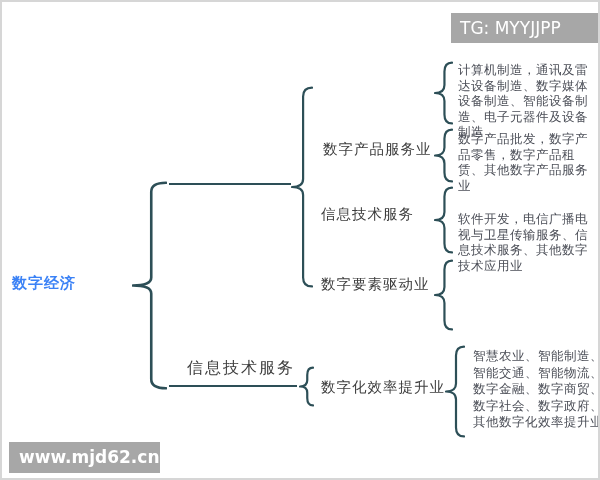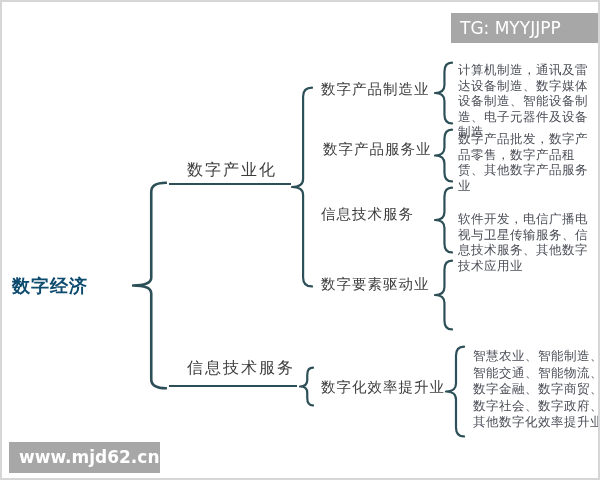--- a/index.html
+++ b/index.html
@@ -7,21 +7,21 @@
     position:relative;width:600px;height:480px;background:#ffffff;
     border:2px solid #d6d6d6;box-sizing:border-box;overflow:hidden;
     font-family:"DejaVu Sans","Liberation Sans",sans-serif;
   }
   .abs{position:absolute;}
   .wm{
     background:#a7a7a7;color:#ffffff;font-size:17px;line-height:30px;
     white-space:nowrap;overflow:hidden;
   }
   .root-label{
-    font-size:18px;font-weight:bold;color:#0c4a6e;letter-spacing:1px;white-space:nowrap;
+    font-size:15px;font-weight:bold;color:#3b82f6;letter-spacing:1px;white-space:nowrap;
   }
   .branch-label{
     font-size:16px;color:#3d3d3d;letter-spacing:2px;white-space:nowrap;
   }
   .underline{height:2px;background:#2d4f57;}
   .cat-label{
     font-size:14.5px;color:#3d3d3d;letter-spacing:1px;white-space:nowrap;
   }
   .leaf-text{
     font-size:12.5px;line-height:15.5px;color:#4b4e57;letter-spacing:0.5px;
@@ -38,37 +38,35 @@
   <div class="abs wm" style="left:449px;top:11px;width:147px;height:30px;padding-left:9px;">TG: MYYJJPP</div>
   <div class="abs wm" style="left:7px;top:440px;width:141px;height:31px;line-height:31px;padding-left:10px;font-weight:bold;">www.mjd62.cn</div>
 
   <div class="abs root-label" style="left:10px;top:272px;">数字经济</div>
   <div class="abs brace" style="left:130px;top:179px;width:35px;height:209px;">
       <svg width="35" height="209" viewBox="0 0 35 209">
         <path d="M 34 1.8 Q 19.25 1.8 19.25 10.8 L 19.25 96.5 Q 19.25 104.5 1 104.5 Q 19.25 104.5 19.25 112.5 L 19.25 198.2 Q 19.25 207.2 34 207.2" fill="none" stroke="#2d4f57" stroke-width="2.6" stroke-linecap="round" stroke-linejoin="round"></path>
       </svg>
     </div>
 
-  <div class="abs branch-label" style="left:185px;top:158px;">数字产业化</div>
   <div class="abs underline" style="left:167px;top:181px;width:122px;"></div>
   <div class="abs brace" style="left:289px;top:84px;width:22px;height:202px;">
       <svg width="22" height="202" viewBox="0 0 22 202">
         <path d="M 21 1.6 Q 12.100000000000001 1.6 12.100000000000001 10.6 L 12.100000000000001 93 Q 12.100000000000001 101 1 101 Q 12.100000000000001 101 12.100000000000001 109 L 12.100000000000001 191.4 Q 12.100000000000001 200.4 21 200.4" fill="none" stroke="#2d4f57" stroke-width="2.2" stroke-linecap="round" stroke-linejoin="round"></path>
       </svg>
     </div>
 
   <div class="abs branch-label" style="left:185px;top:356px;">信息技术服务</div>
   <div class="abs underline" style="left:167px;top:383px;width:128px;"></div>
   <div class="abs brace" style="left:297px;top:364px;width:15px;height:41px;">
       <svg width="15" height="41" viewBox="0 0 15 41">
         <path d="M 14 1.6 Q 8.25 1.6 8.25 8.98 L 8.25 14.350000000000001 Q 8.25 20.5 1 20.5 Q 8.25 20.5 8.25 26.65 L 8.25 32.019999999999996 Q 8.25 39.4 14 39.4" fill="none" stroke="#2d4f57" stroke-width="2.2" stroke-linecap="round" stroke-linejoin="round"></path>
       </svg>
     </div>
 
-  <div class="abs cat-label" style="left:319px;top:78px;">数字产品制造业</div>
   <div class="abs cat-label" style="left:321px;top:138px;">数字产品服务业</div>
   <div class="abs cat-label" style="left:319px;top:203px;">信息技术服务</div>
   <div class="abs cat-label" style="left:319px;top:273px;">数字要素驱动业</div>
 
   <div class="abs cat-label" style="left:319px;top:376px;text-align:right;">数字化效率提升业</div>
 
   <div class="abs brace" style="left:432px;top:59px;width:19px;height:64px;">
       <svg width="19" height="64" viewBox="0 0 19 64">
         <path d="M 18 1.6 Q 10.450000000000001 1.6 10.450000000000001 10.6 L 10.450000000000001 24 Q 10.450000000000001 32 1 32 Q 10.450000000000001 32 10.450000000000001 40 L 10.450000000000001 53.4 Q 10.450000000000001 62.4 18 62.4" fill="none" stroke="#2d4f57" stroke-width="2.2" stroke-linecap="round" stroke-linejoin="round"></path>
       </svg>

